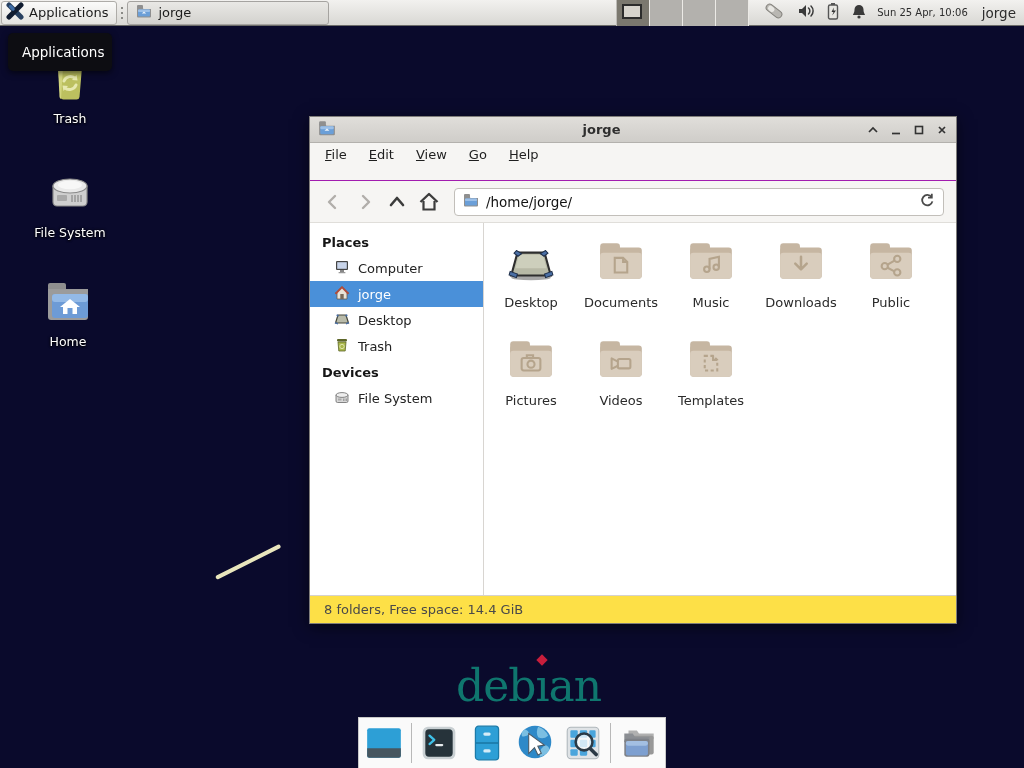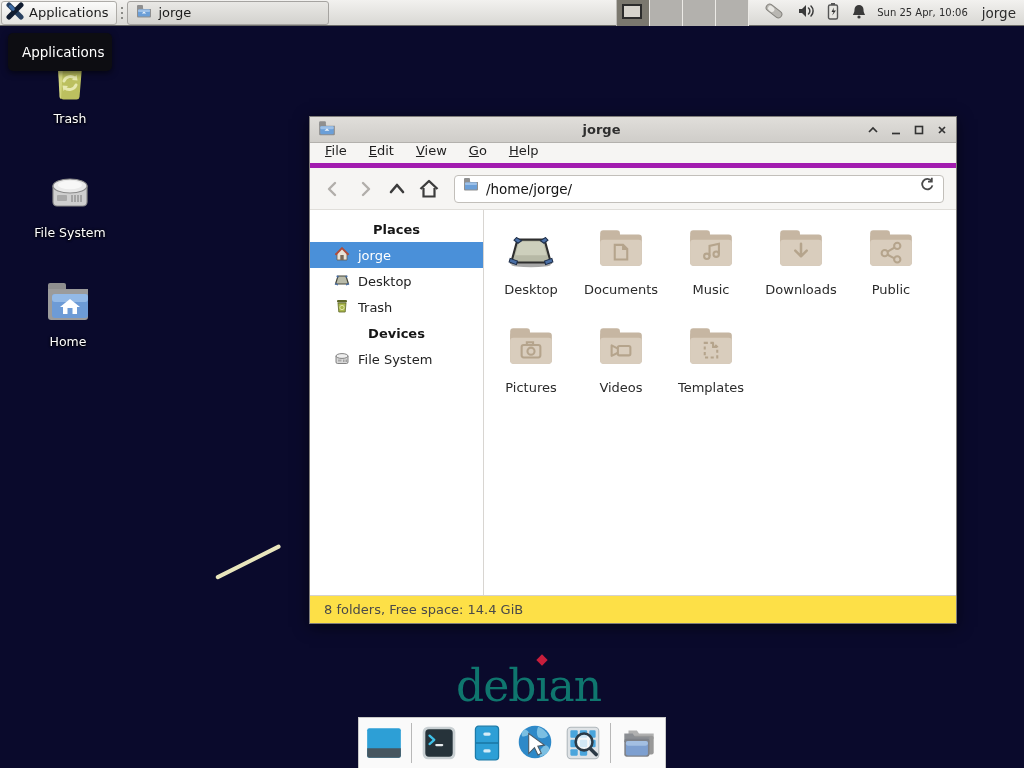--- a/index.html
+++ b/index.html
@@ -54,32 +54,32 @@
 
   
   .fm-window { position:absolute; left:309px; top:116px; width:648px; height:508px; z-index:20;
     background:#fff; border:1px solid #7f7d7a; box-shadow:0 3px 14px rgba(0,0,0,.55);
     display:flex; flex-direction:column; }
   .titlebar { height:26px; background:linear-gradient(#e0deda,#cfcdc9); display:flex; align-items:center;
     padding:0 8px; border-bottom:1px solid #b3b1ad; }
   .titlebar .title { flex:1; text-align:center; font-weight:bold; color:#2e2e2e; }
   .win-controls { display:flex; align-items:center; gap:11px; }
   .win-controls svg { display:block; }
-  .menubar { height:25px; background:#f6f5f3; display:flex; align-items:flex-end; padding:0 4px;
-    border-bottom:5px solid #a21caf; }
+  .menubar { height:38px; background:#f6f5f3; display:flex; align-items:flex-start; padding:0 4px;
+    border-bottom:1px solid #a21caf; }
   .menu-item { display:inline-block; padding:0 11px; line-height:24px; color:#1f1f1f; }
   .menu-item::first-letter { text-decoration:underline; }
   .fm-toolbar { height:42px; background:#f6f5f3; display:flex; align-items:center; gap:6px;
     padding:0 12px 0 10px; border-bottom:1px solid #e0deda; }
   .nav-btn { width:26px; height:26px; display:flex; align-items:center; justify-content:center; }
   .path-entry { flex:1; height:28px; margin-left:6px; background:#fff; border:1px solid #c2bfba;
-    border-radius:4px; display:flex; padding:0 8px; gap:7px; }
+    border-radius:4px; display:flex; align-items:center; padding:0 8px; gap:7px; }
   .path-entry input { flex:1; border:none; outline:none; font:13.5px "DejaVu Sans",sans-serif; color:#121212; background:transparent; }
   .fm-body { flex:1; display:flex; min-height:0; }
-  .sidebar { width:174px; background:#fff; border-right:1px solid #d8d5d1; padding-top:6px;text-align:center; }
+  .sidebar { width:174px; background:#fff; border-right:1px solid #d8d5d1; padding-top:6px; }
   .side-header { font-weight:bold; color:#161616; padding:6px 12px 5px 12px; }
   .side-item { height:26px; display:flex; align-items:center; gap:8px; padding-left:24px; color:#222; }
   .side-item.selected { background:#4a90d9; color:#fff; }
   .main-area { flex:1; padding:14px 0 0 2px; display:flex; flex-wrap:wrap; align-content:flex-start; }
   .folder-item { width:90px; height:98px; display:flex; flex-direction:column; align-items:center; }
   .folder-item .fname { margin-top:5px; color:#2b2b2b; font-size:13px; }
   .statusbar { height:28px; background:#fde047; border-top:1px solid #d5d2ce; display:flex;
     align-items:center; padding-left:14px; color:#4a4a4a; }
 
   
@@ -295,20 +295,31 @@
           <path d="M12.5 5 A5.2 5.2 0 1 0 13.4 9.4" stroke="#4a4a4a" stroke-width="1.8" fill="none"></path>
           <path d="M12.8 1.8 V5.6 H9" fill="none" stroke="#4a4a4a" stroke-width="1.8"></path>
         </svg>
       </span>
     </div>
   </div>
 
   <div class="fm-body">
     <div class="sidebar">
       <div class="side-header">Places</div>
+      <div class="side-item">
+        <span>
+          <svg width="16" height="16" viewBox="0 0 16 16">
+            <rect x="2" y="2" width="12" height="9" rx="1" fill="#444"></rect>
+            <rect x="3.2" y="3.2" width="9.6" height="6.6" fill="#c8d4ea"></rect>
+            <rect x="6" y="11" width="4" height="2" fill="#888"></rect>
+            <rect x="4.5" y="13" width="7" height="1.3" rx="0.6" fill="#999"></rect>
+          </svg>
+        </span>
+        <span>Computer</span>
+      </div>
       <div class="side-item selected">
         <span>
           <svg width="16" height="16" viewBox="0 0 16 16">
             <path d="M8 1.5 L1.5 8 H3 v6 h10 V8 h1.5 Z" fill="#e9e3d8" stroke="#6a5a4a" stroke-width="0.8"></path>
             <path d="M8 1 L0.8 8.2 L2.2 9.4 L8 3.6 L13.8 9.4 L15.2 8.2 Z" fill="#b24a3a"></path>
             <rect x="6.3" y="9" width="3.4" height="5" fill="#7a6a5a"></rect>
           </svg>
         </span>
         <span>jorge</span>
       </div>

